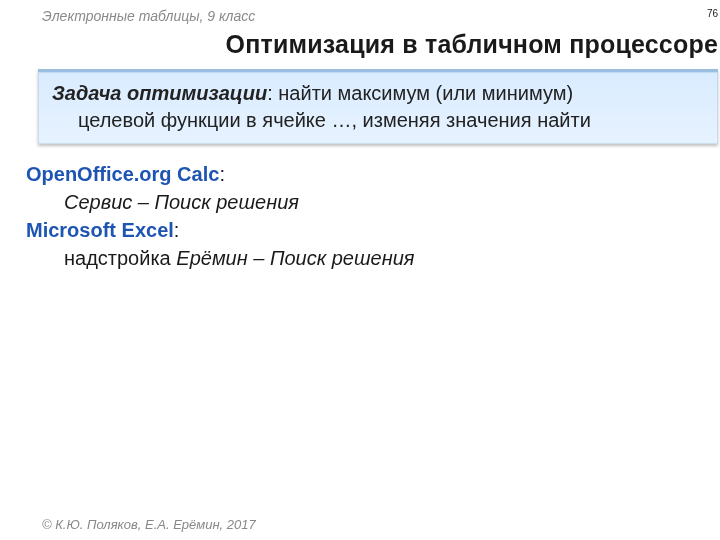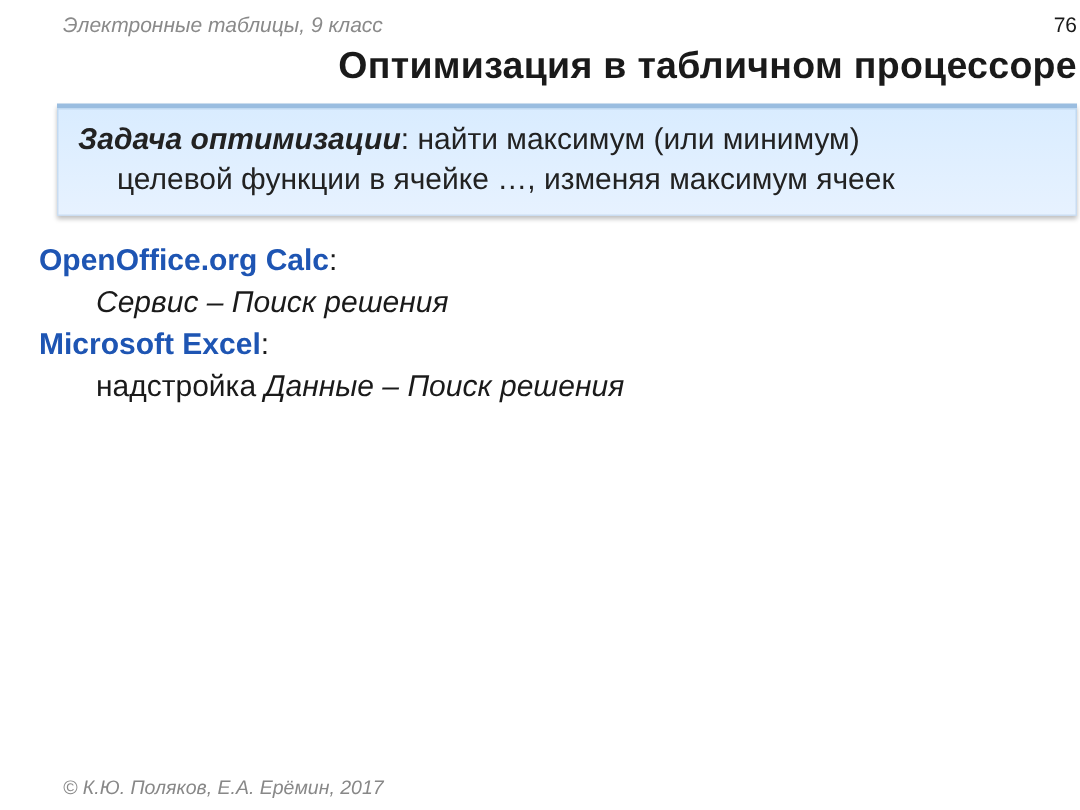--- a/index.html
+++ b/index.html
@@ -19,21 +19,21 @@
   .top-label {
     color: #8a8a8a;
     font-size: 14px;
     font-style: italic;
     padding-left: 22px;
   }
   .page-number {
     position: absolute;
     top: 8px;
     right: 22px;
-    font-size: 14px;
+    font-size: 10px;
     color: #1a1a1a;
   }
   .title {
     font-size: 25px;
     font-weight: bold;
     color: #1a1a1a;
     padding: 6px 22px 6px 22px;
     letter-spacing: 0.2px;
     text-align: right;
   }
@@ -89,34 +89,34 @@
 <div class="slide">
 
   <div class="top-label">Электронные таблицы, 9 класс</div>
 
   <div class="page-number">76</div>
 
   <div class="title">Оптимизация в табличном процессоре</div>
 
   <div class="callout">
     <span class="lead">Задача оптимизации</span><span>: </span><span>найти максимум (или минимум)</span>
-    <span class="body-line">целевой функции в ячейке …, изменяя максимум ячеек</span>
+    <span class="body-line">целевой функции в ячейке …, изменяя значения найти</span>
   </div>
 
   <div class="content">
     <div>
       <span class="prog">OpenOffice.org Calc</span><span>:</span>
     </div>
     <span class="sub ital">Сервис – Поиск решения</span>
 
     <div>
       <span class="prog">Microsoft Excel</span><span>:</span>
     </div>
     <span class="sub">
-      <span>надстройка </span><span class="ital">Данные – Поиск решения</span>
+      <span>надстройка </span><span class="ital">Ерёмин – Поиск решения</span>
     </span>
   </div>
 
   <div class="footer">
     <span>© К.Ю. Поляков, Е.А. Ерёмин, 2017</span>
   </div>
 
 </div>
 
 </body></html>

